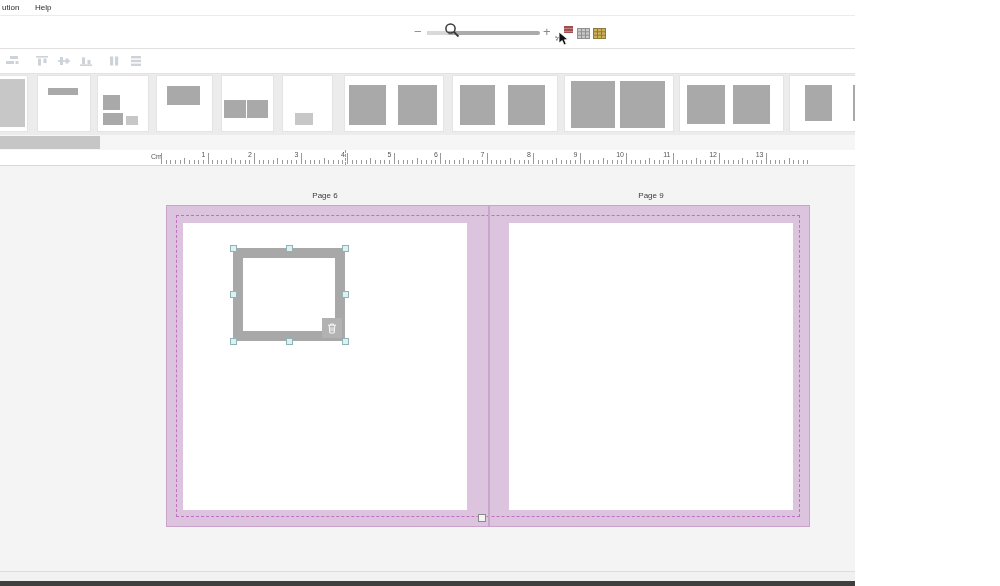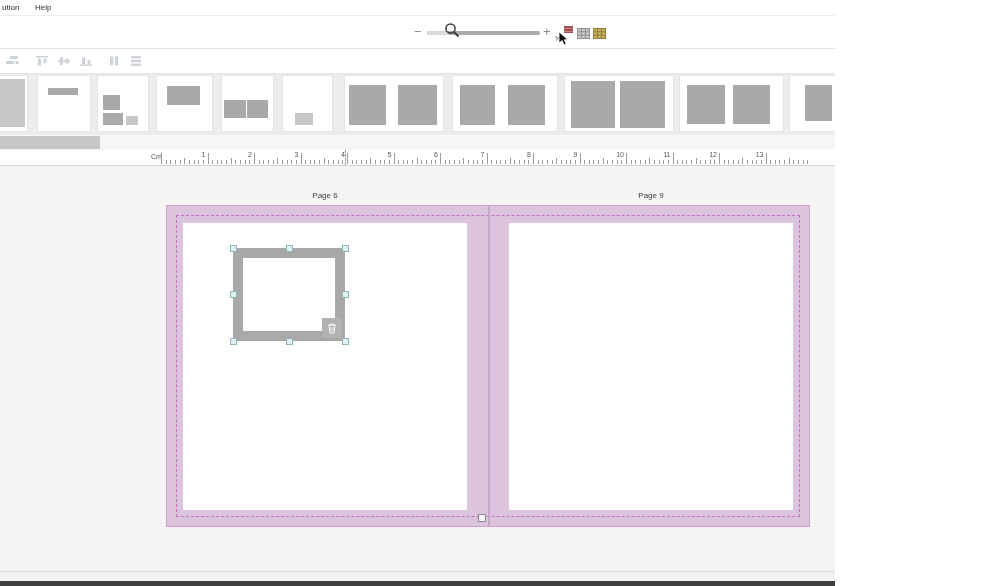--- a/index.html
+++ b/index.html
@@ -1,17 +1,17 @@
 <!DOCTYPE html>
 <html style="--canvas-bg: #f4f4f4; --strip-bg: #ececec; --spread-pink: #dcc3de; --spread-border: #c9a3ca; --bleed-dash: #c36fc3; --box-gray: #a9a9a9; --box-gray-light: #c7c7c7; --frame-gray: #a8a8a8; --handle-fill: #def1f2; --handle-border: #8fb3b6;"><head>
 <meta charset="utf-8">
 <style>
   html,body{margin:0;padding:0;}
   body{font-family:"Liberation Sans", sans-serif; background:#fff;}
-  .app{position:relative;width:835px;height:586px;overflow:hidden;background:#fff;}
+  .app{position:relative;width:835px;height:586px;overflow:hidden;background:#fff;padding-left:20px;}
 
   
   .menubar{position:absolute;left:0;top:0;width:1000px;height:15px;background:#fff;border-bottom:1px solid #ececec;}
   .menu-item{position:absolute;top:3px;font-size:8px;color:#2b2b2b;cursor:default;}
   .menu-item.m0{left:2px;}
   .menu-item.m1{left:35px;}
 
   
   .zoom-row{position:absolute;left:0;top:16px;width:1000px;height:32px;background:#fff;border-bottom:1px solid #e0e0e0;}
   .zminus,.zplus{position:absolute;top:9px;font-size:13px;color:#8a8a8a;line-height:14px;cursor:pointer;}

